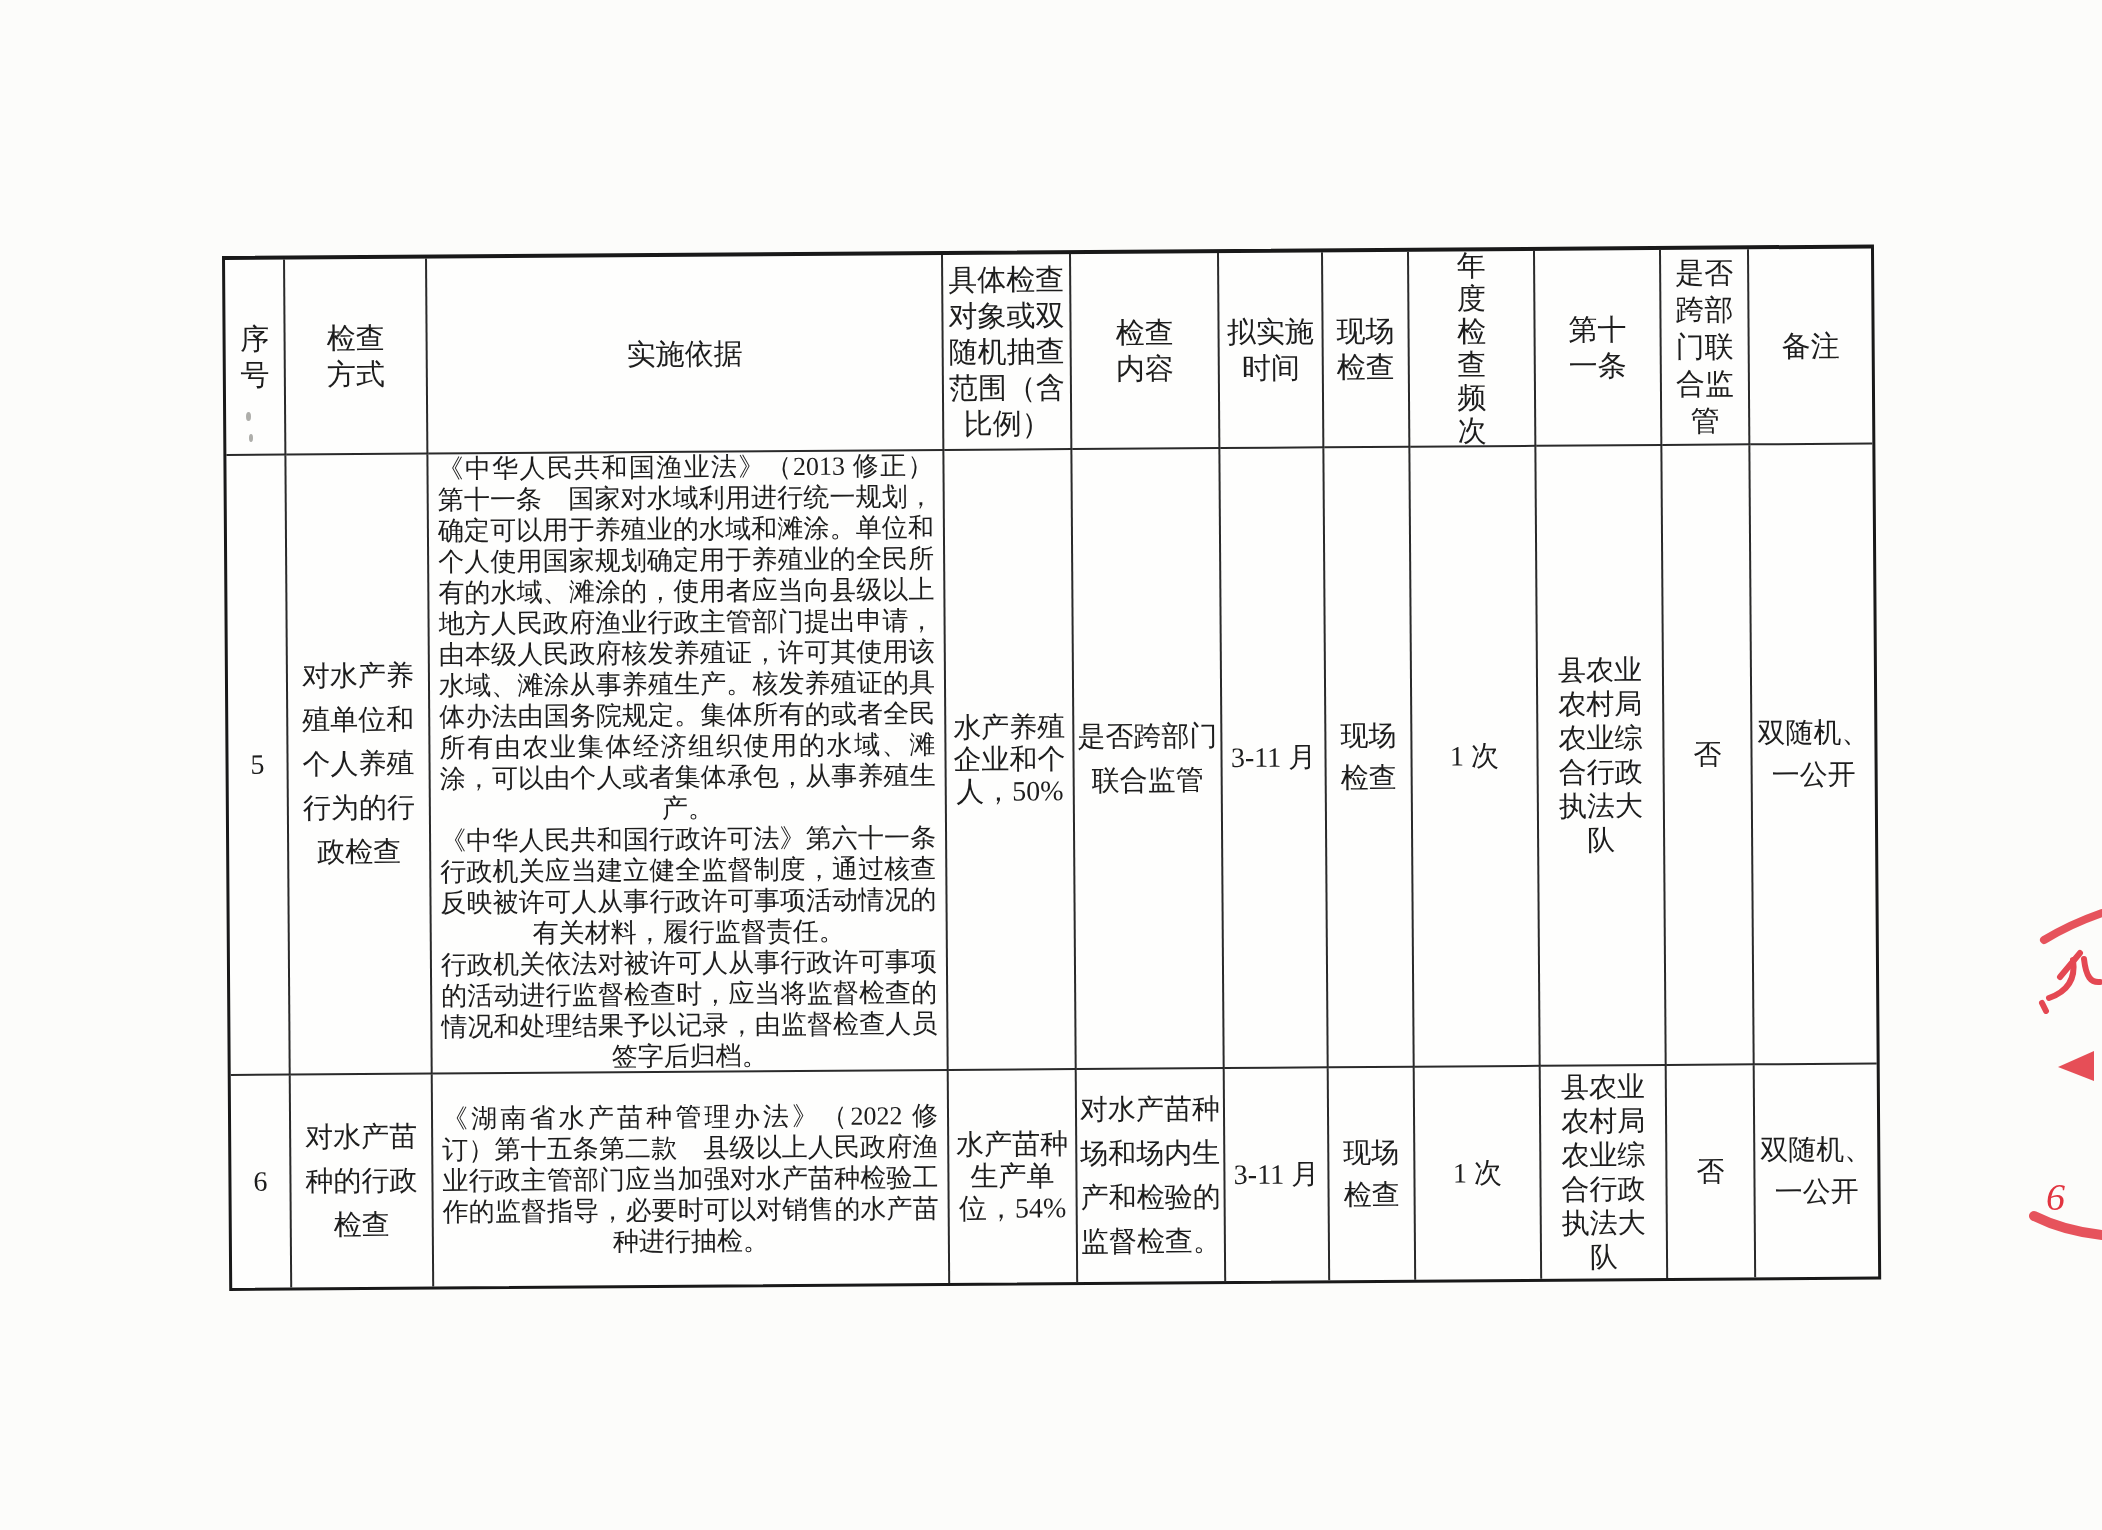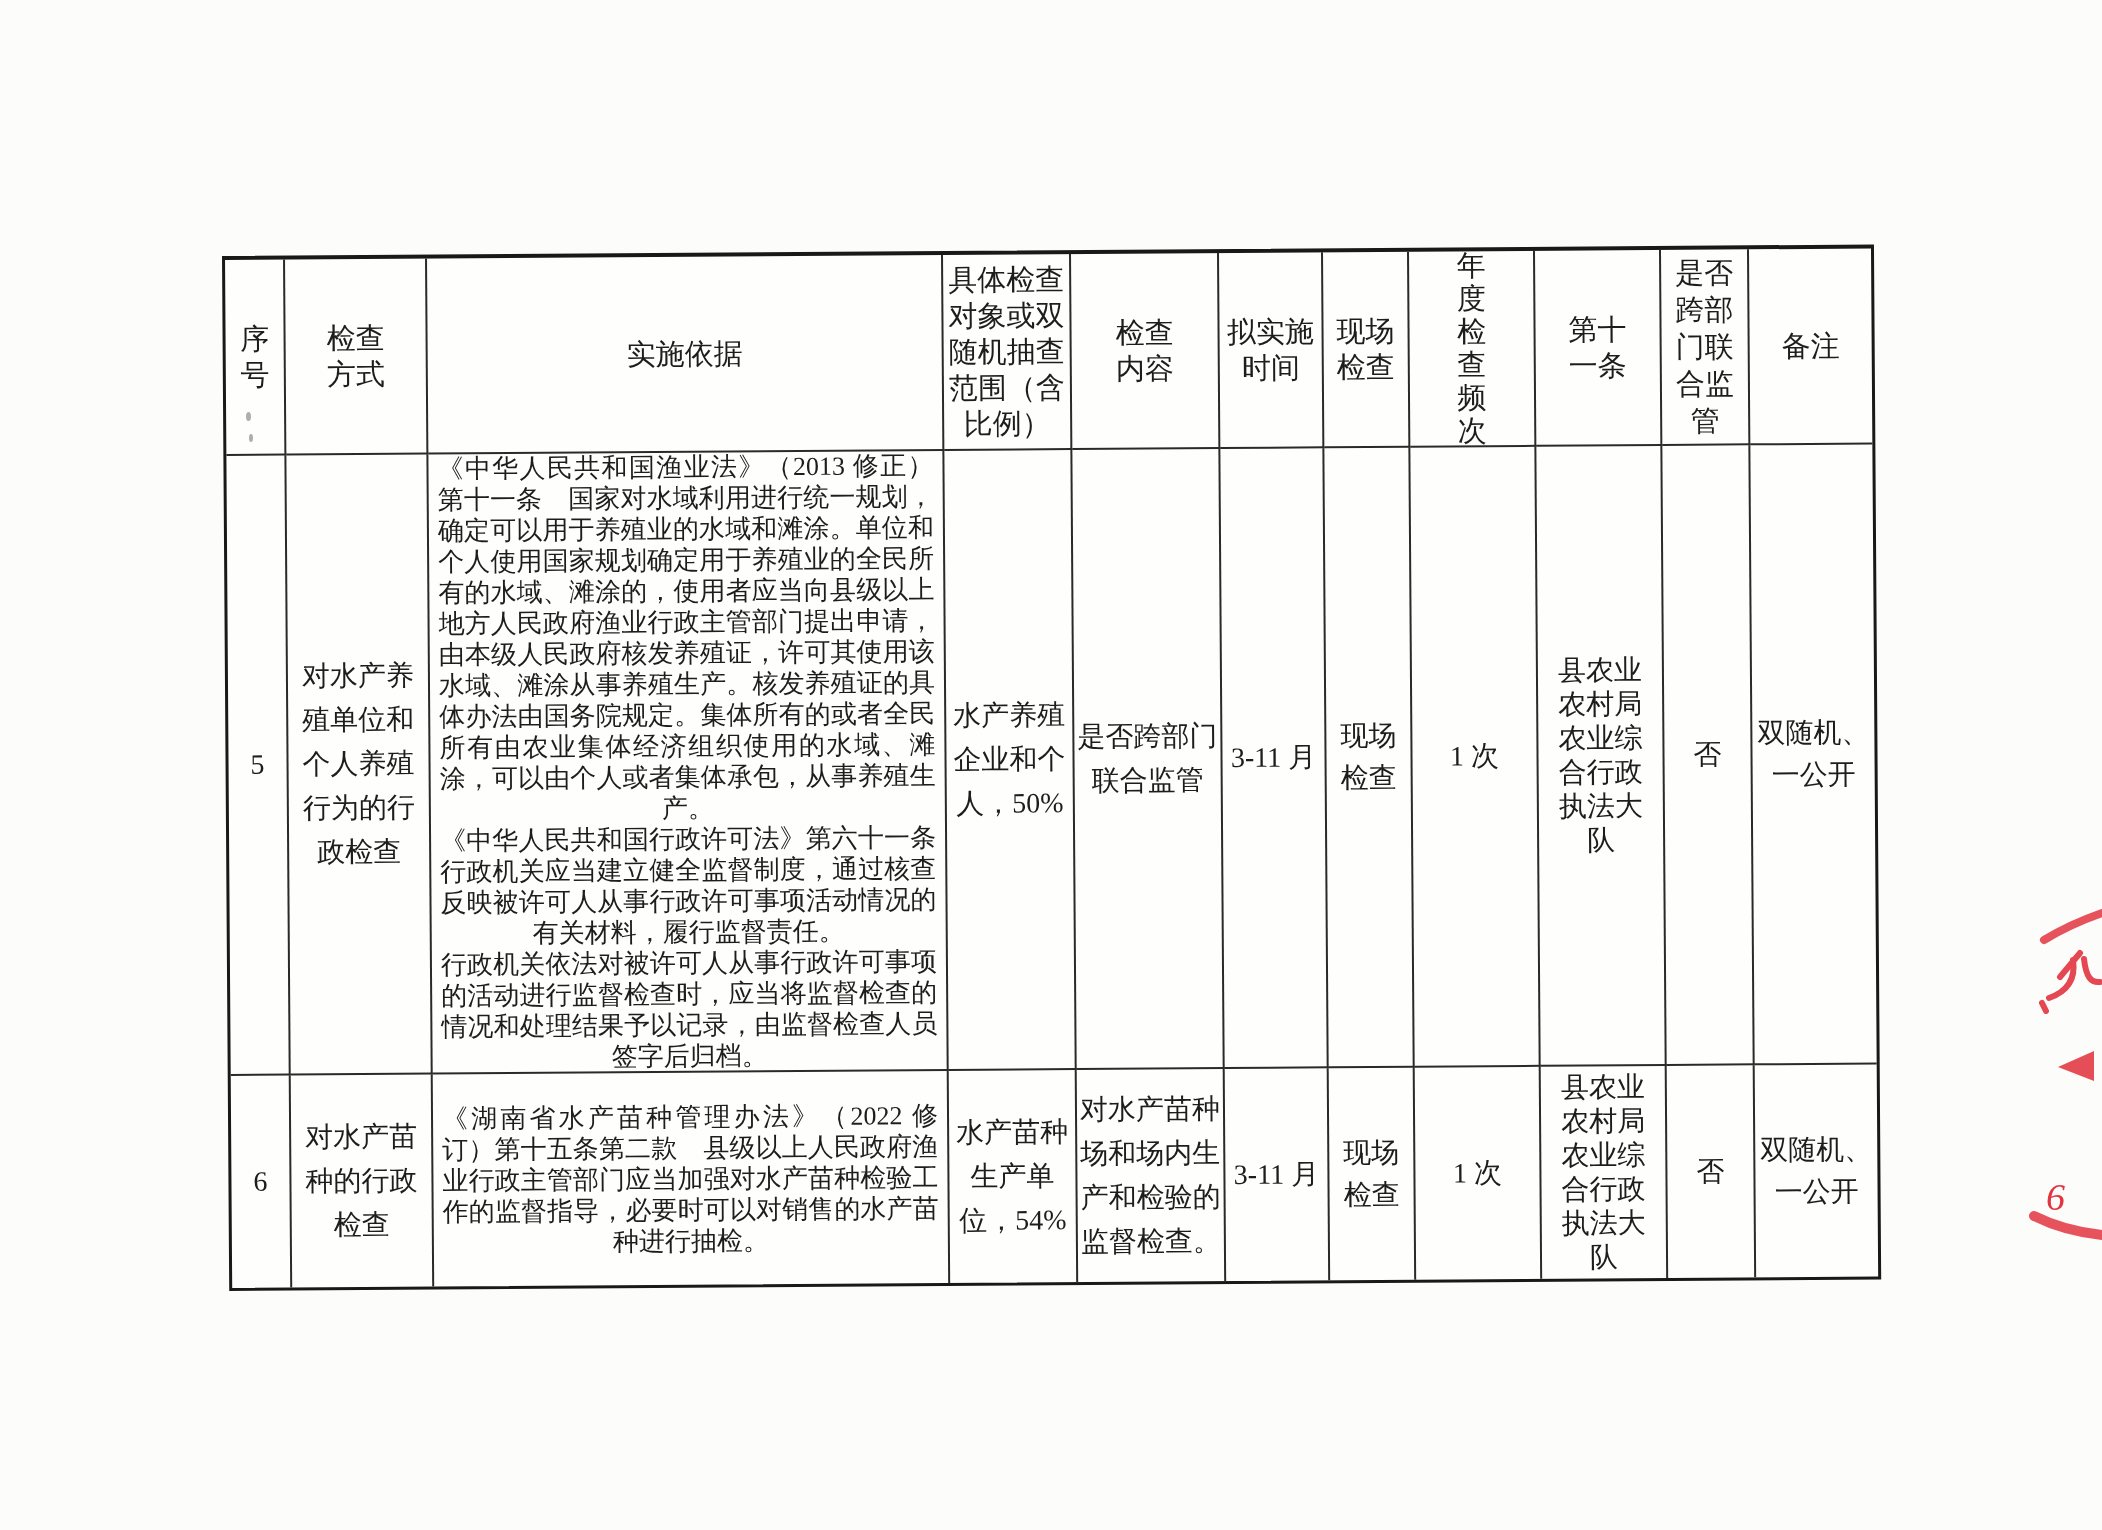--- a/index.html
+++ b/index.html
@@ -27,21 +27,21 @@
     overflow:hidden;box-sizing:border-box;
   }
   .cell.lastcol{border-right:none;}
   .cell.lastrow{border-bottom:none;}
   .hdr{font-size:29px;line-height:36px;}
   .t{display:inline-block;word-break:break-all;line-break:strict;text-align:center;}
   .w1{width:32px;}
   .w2{width:60px;}
   .w3{width:90px;}
   .w4{width:118px;}
-  .wscope{width:124px;line-height:44px;}
+  .wscope{width:124px;line-height:32px;}
   .wcontent{width:142px;line-height:44px;}
   .witem{width:118px;line-height:44px;}
   .wagency{width:90px;line-height:34px;}
   .freq{line-height:33px;}
   .joint{line-height:37px;}
   .basis{
     flex-direction:column;justify-content:center;align-items:stretch;
     padding:4px 9px;font-size:26px;line-height:31px;text-align:justify;
   }
   .basis p{

